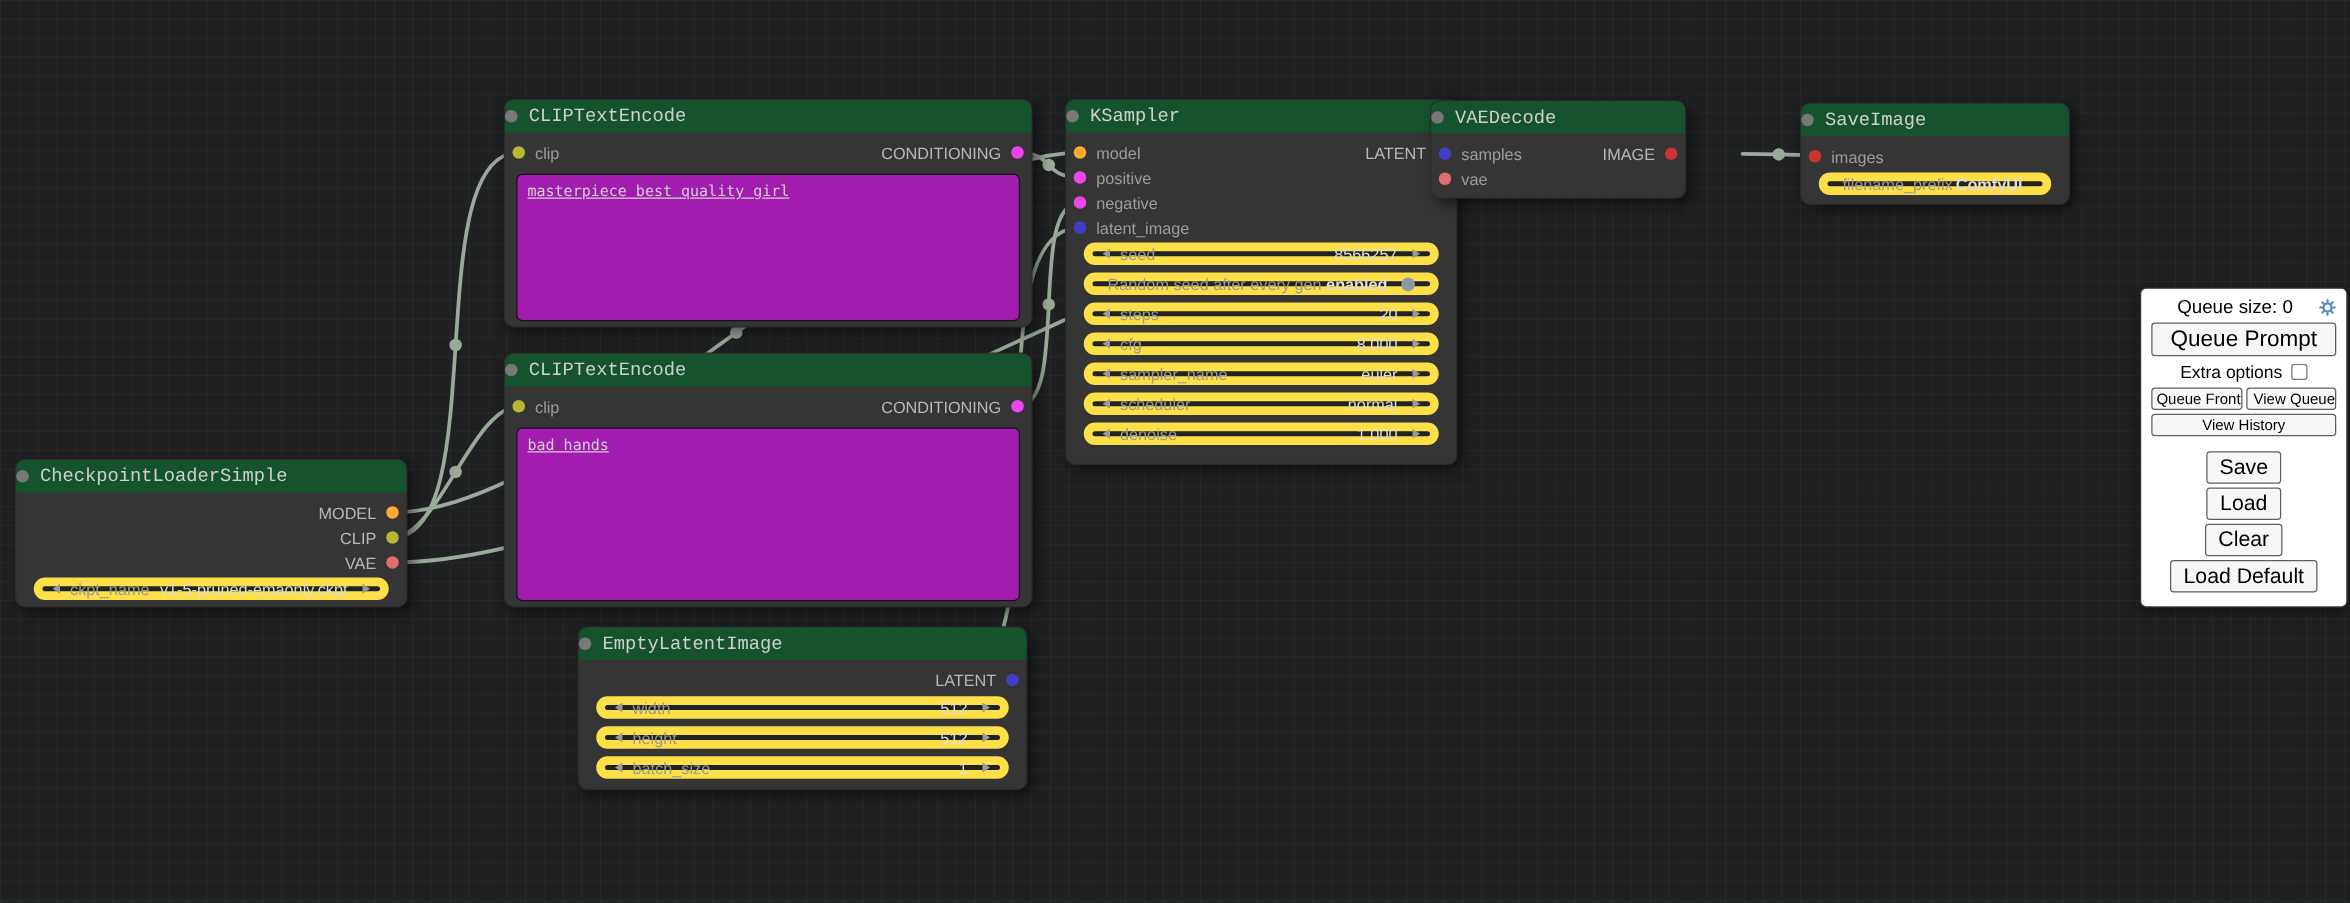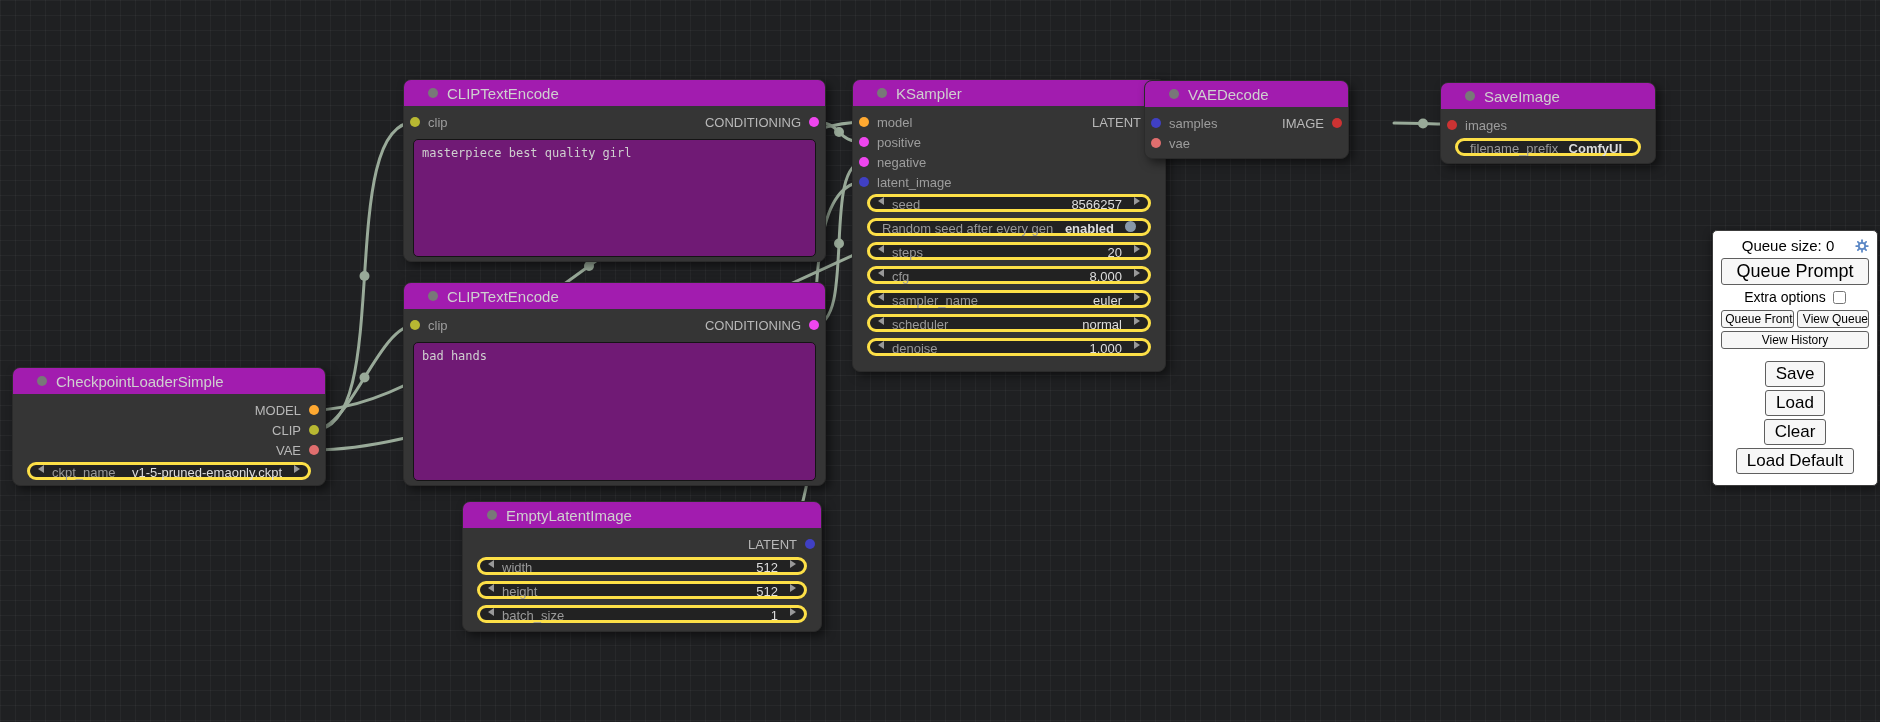--- a/index.html
+++ b/index.html
@@ -14,50 +14,50 @@
     background-size:15px 15px;
   }
   #links{position:absolute;left:0;top:0;z-index:1;pointer-events:none;}
 
   
   .node{
     position:absolute;z-index:2;background:#353535;border:1px solid #2b2b2b;
     border-radius:8px;box-shadow:4px 4px 10px rgba(0,0,0,0.5);
   }
   .node-title{
-    height:26px;background:#a21caf;border-radius:7px 7px 0 0;
-    display:flex;align-items:center;padding:0 24px;
-    font-size:15px;color:#cfcfcf;white-space:nowrap;
+    height:26px;background:#14532d;border-radius:7px 7px 0 0;
+    display:flex;align-items:center;padding:0 0;
+    font-size:15px;color:#cfcfcf;white-space:nowrap;font-family:Liberation Mono, monospace;
   }
   .title-dot{width:10px;height:10px;border-radius:50%;background:#777;margin-right:9px;flex:none;}
   .node-body{padding-top:6px;}
   .slot-row{display:flex;align-items:center;height:20px;padding:0 6px;font-size:13px;color:#9d9d9d;white-space:nowrap;}
   .slot-dot{width:10px;height:10px;border-radius:50%;flex:none;background:#888;}
   .in-label{margin-left:8px;}
   .out-group{margin-left:auto;display:flex;align-items:center;}
   .out-label{color:#b8b8b8;}
   .out-group .slot-dot{margin-left:8px;}
 
   .widget{
-    height:18px;background:#222;border:3px solid #fde047;border-radius:9px;
-    margin:0 14px 6px;display:flex;padding:0 8px;
+    height:18px;background:#222;border:7px solid #fde047;border-radius:9px;
+    margin:0 14px 6px;display:flex;align-items:center;padding:0 8px;
     font-size:13px;color:#999;white-space:nowrap;
   }
   .wvalue{margin-left:auto;margin-right:12px;color:#ddd;}
   .widget.no-arrows{padding:0 12px;}
   .widget.no-arrows .wvalue{margin-right:4px;font-weight:bold;}
   .arr-l{width:0;height:0;border-top:4px solid transparent;border-bottom:4px solid transparent;border-right:6px solid #999;margin-right:8px;flex:none;}
   .arr-r{width:0;height:0;border-top:4px solid transparent;border-bottom:4px solid transparent;border-left:6px solid #999;flex:none;}
   .toggle-dot{width:11px;height:11px;border-radius:50%;background:#8899aa;margin-left:7px;flex:none;}
 
   textarea.prompt{
     display:block;width:calc(100% - 18px);margin:7px 9px 0;
-    background:#701a75;border:1px solid #141414;border-radius:5px;resize:none;
+    background:#a21caf;border:1px solid #141414;border-radius:5px;resize:none;
     color:#cfcfcf;font-family:"DejaVu Sans Mono",monospace;font-size:12px;
-    padding:6px 8px;outline:none;
+    padding:6px 8px;outline:none;text-decoration:underline;
   }
   .ta-pos{height:118px;}
   .ta-neg{height:139px;}
 
   
   #node-ckpt{left:12px;top:367px;width:314px;height:119px;}
   #node-clip-pos{left:403px;top:79px;width:423px;height:183px;}
   #node-clip-neg{left:403px;top:282px;width:423px;height:204px;}
   #node-latent{left:462px;top:501px;width:360px;height:131px;}
   #node-ksampler{left:852px;top:79px;width:314px;height:293px;}

